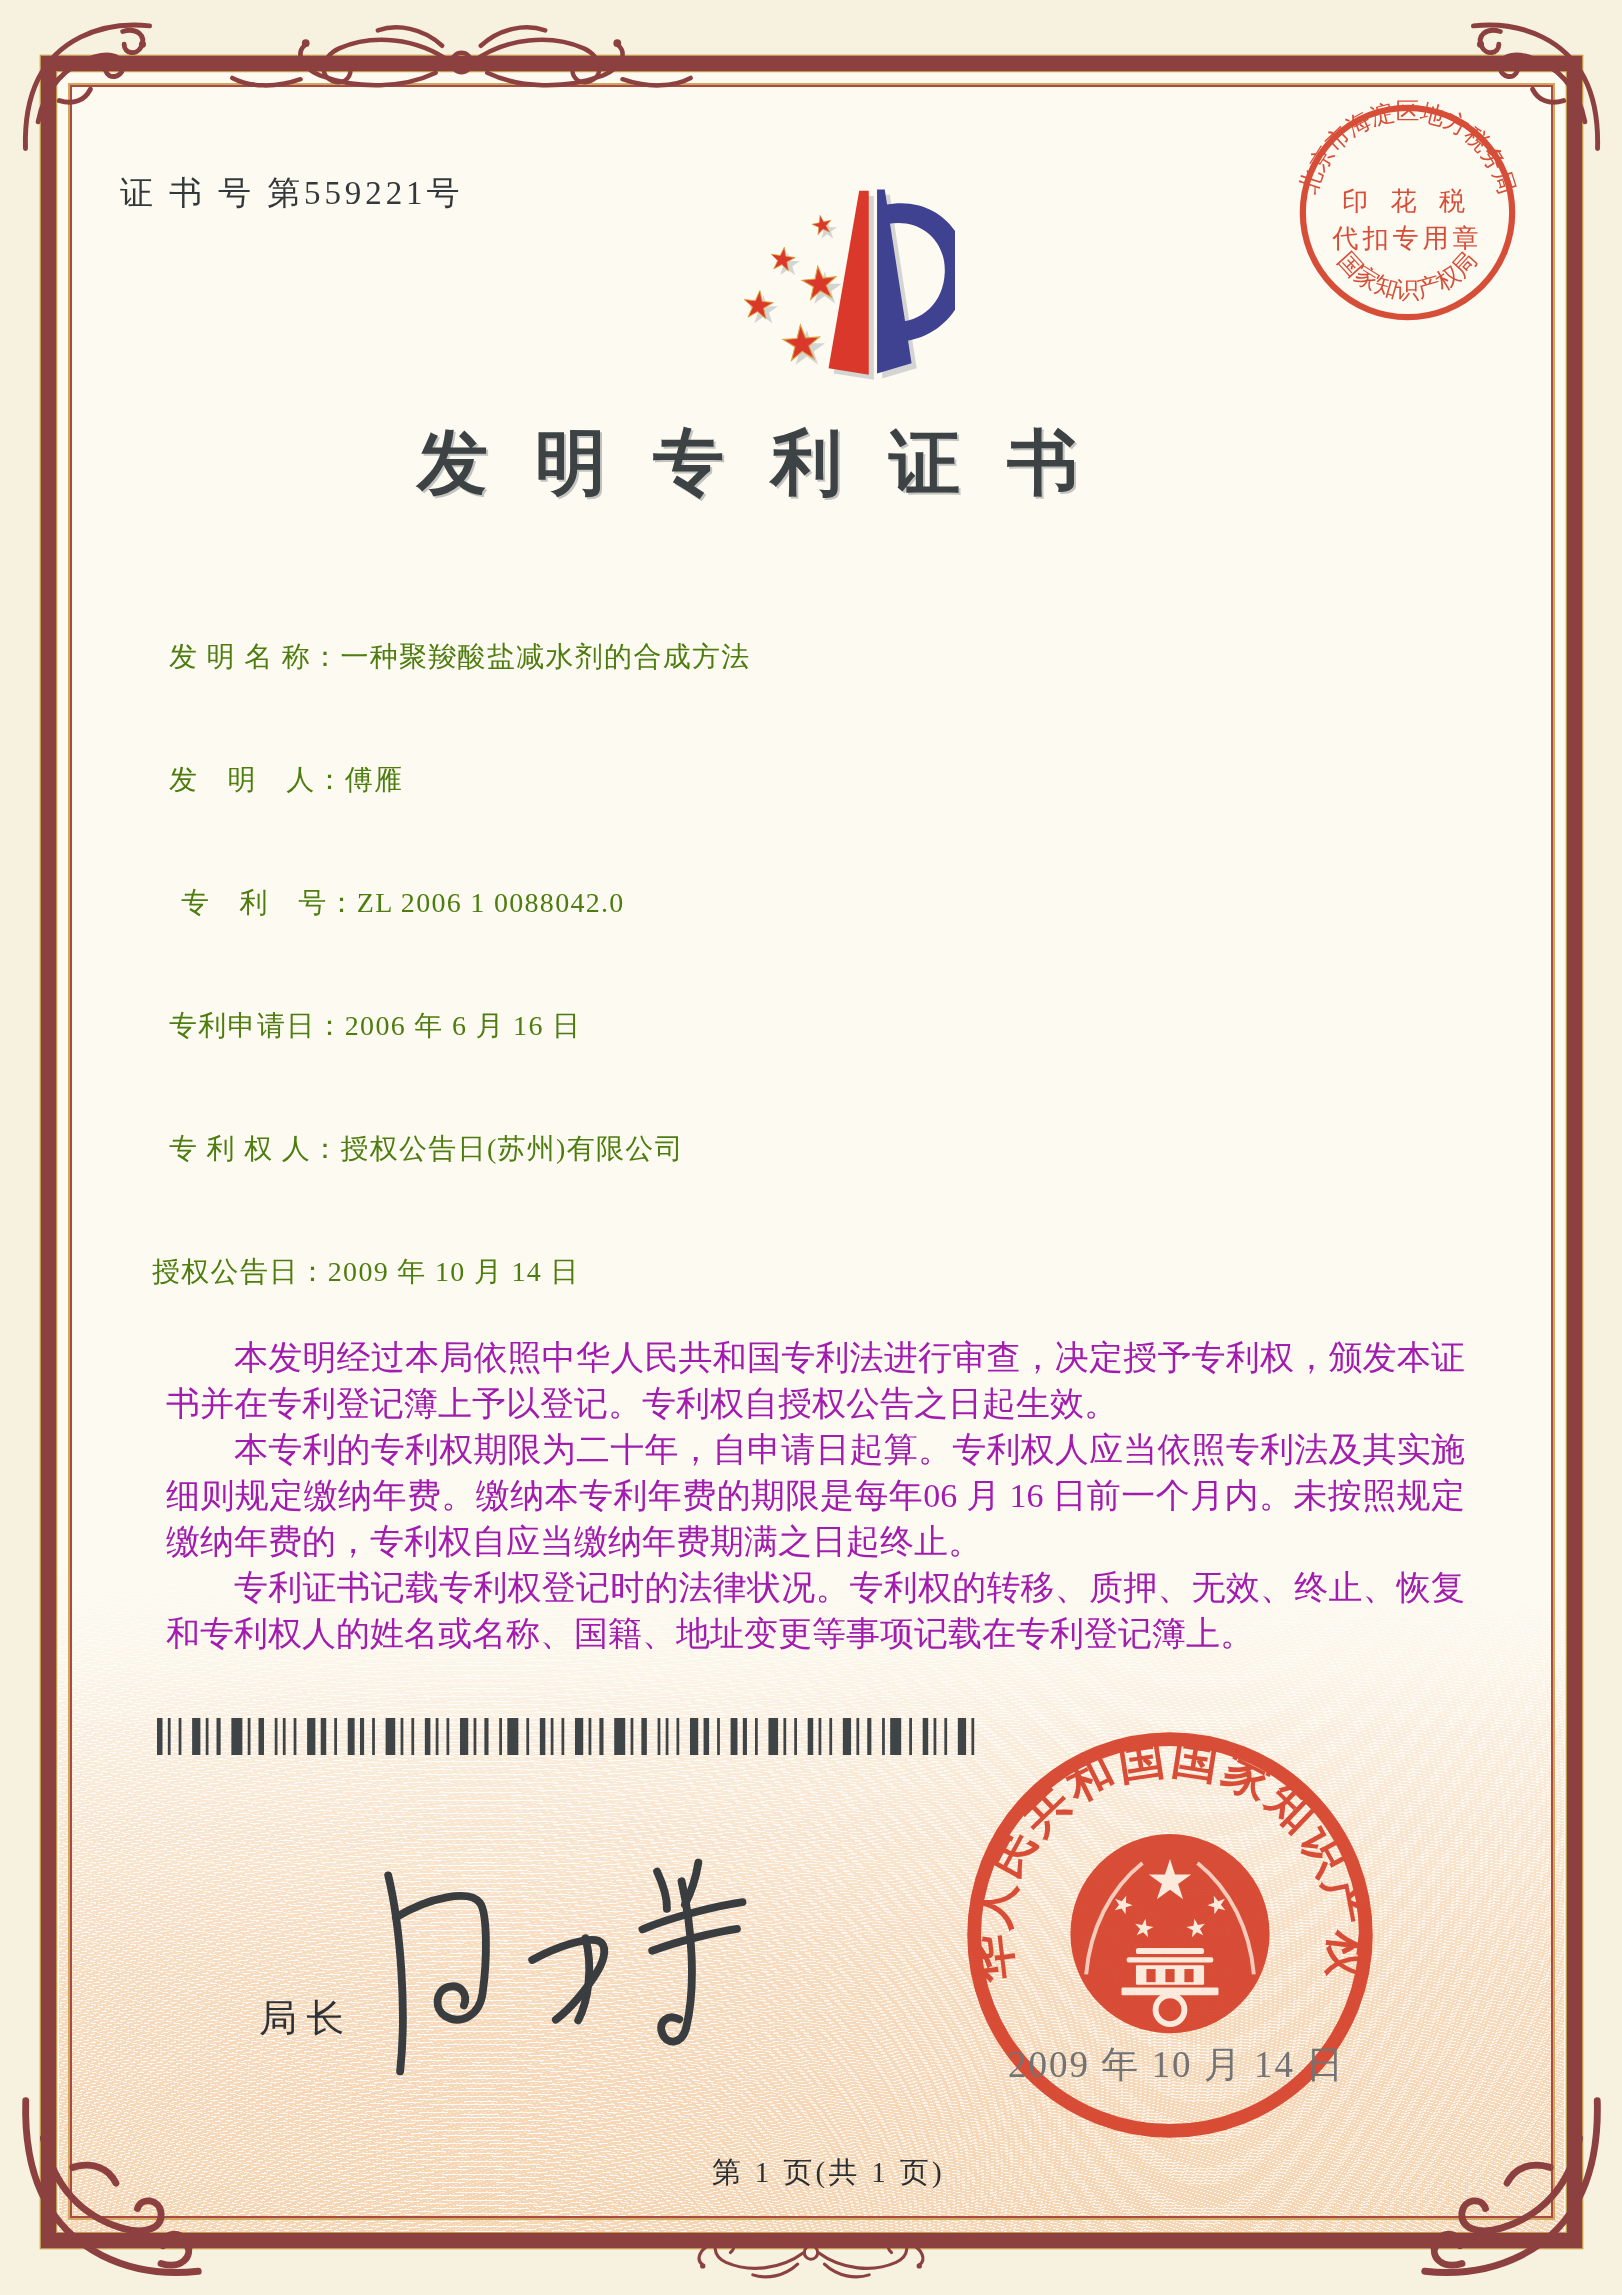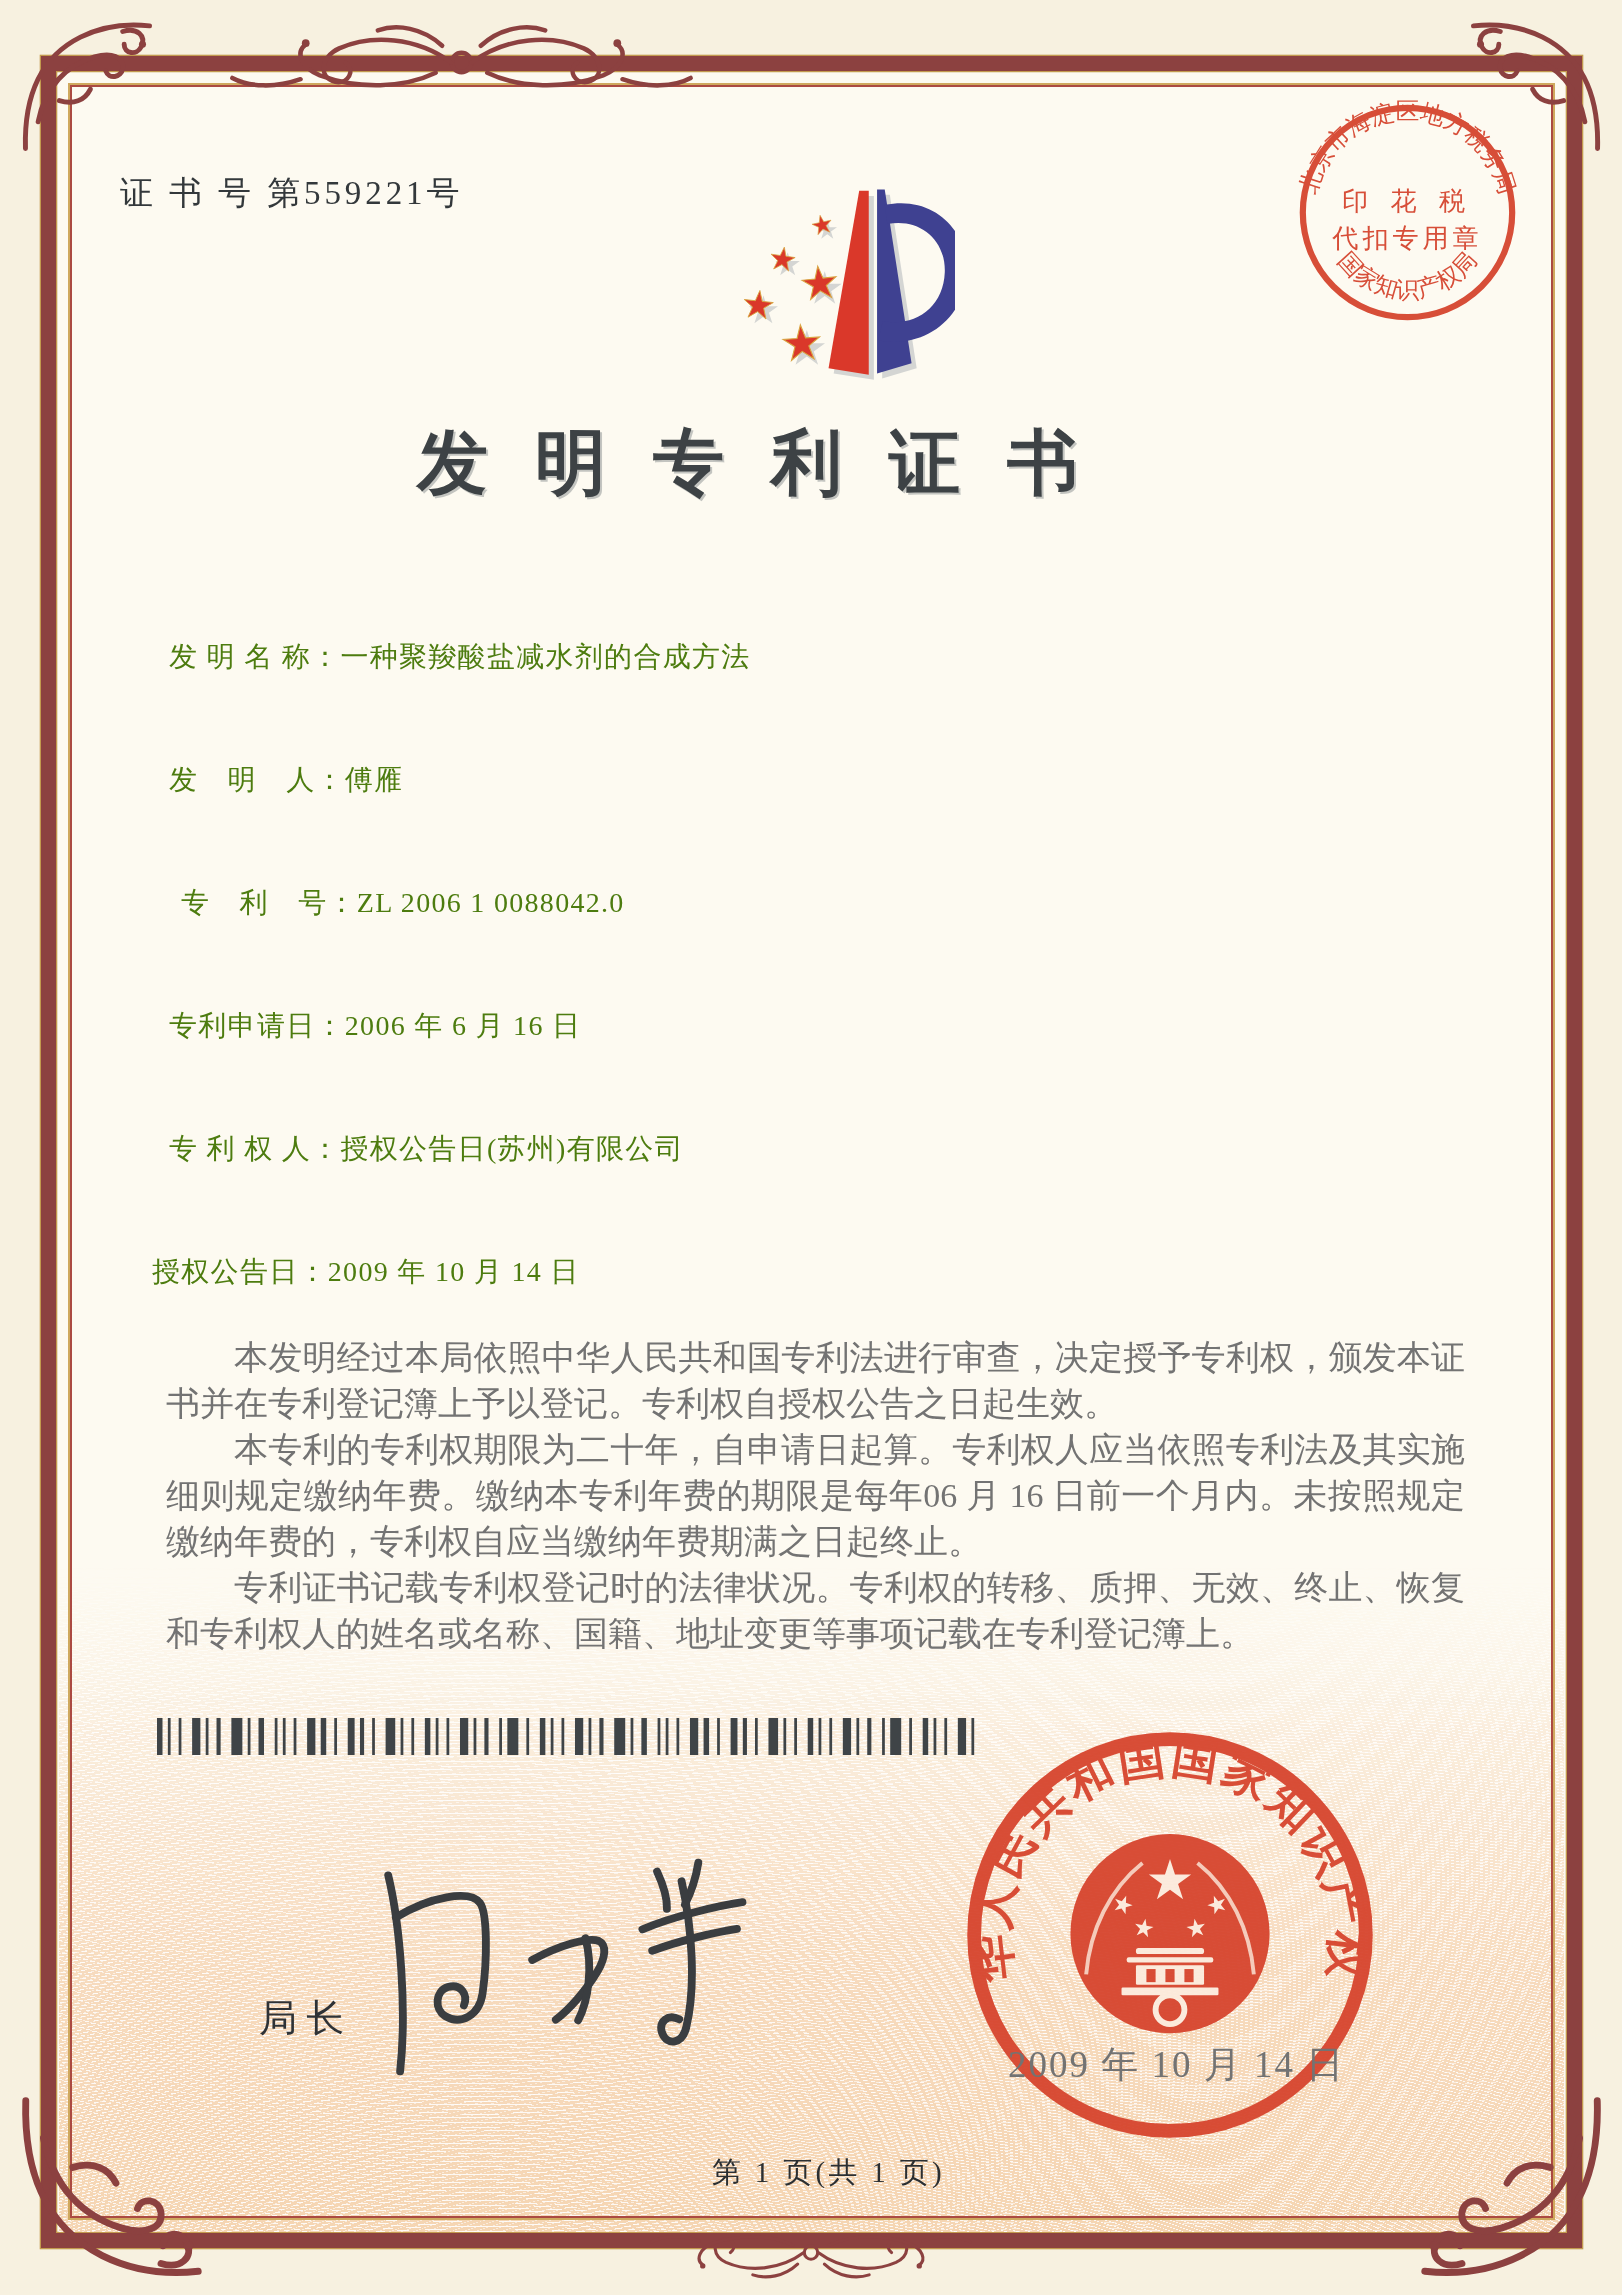--- a/index.html
+++ b/index.html
@@ -51,21 +51,21 @@
   .logo{position:absolute;left:674px;top:164px;width:281px;height:221px;z-index:5;}
   .cert-title{
     position:absolute;left:417px;top:416px;z-index:5;
     font-size:71px;font-weight:bold;letter-spacing:47px;color:#3d4245;
     white-space:nowrap;text-shadow:2px 2px 0 rgba(125,130,134,.45);
   }
   .field{position:absolute;left:0;font-size:28px;color:#4d7c0f;white-space:nowrap;letter-spacing:1.3px;}
   .f0{top:638px;} .f1{top:761px;text-align:center;} .f2{top:884px;} .f3{top:1007px;} .f4{top:1130px;} .f5{top:1253px;}
   .body-text{
     position:absolute;left:166px;top:1335px;width:1299px;z-index:5;
-    font-size:34px;line-height:46px;color:#737373;text-align:justify;
+    font-size:34px;line-height:46px;color:#a21caf;text-align:justify;
   }
   .body-text p{margin:0;text-indent:2em;}
   .barcode{position:absolute;left:157px;top:1718px;width:834px;height:37px;z-index:5;}
   .sign-label{
     position:absolute;left:259px;top:1993px;z-index:6;
     font-size:38px;letter-spacing:9.2px;color:#2e3236;white-space:nowrap;
   }
   .signature{position:absolute;left:357px;top:1840px;width:432px;height:242px;z-index:6;transform:rotate(-2deg);}
   .seal{position:absolute;left:944px;top:1709px;width:452px;height:452px;z-index:5;opacity:.95;}
   .seal-date{

